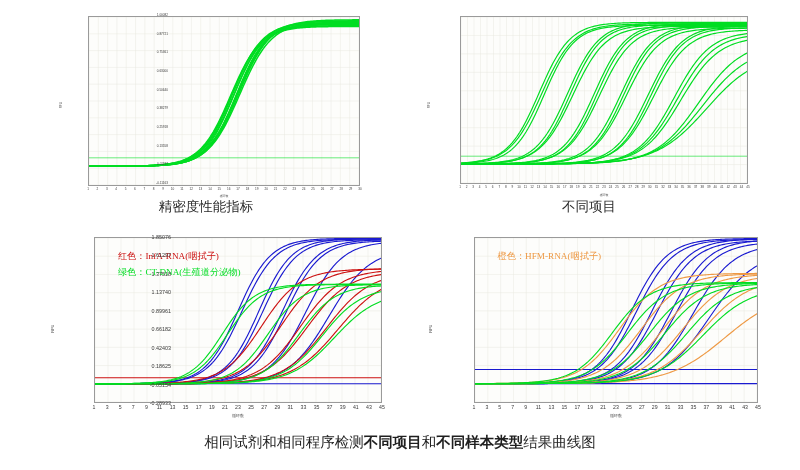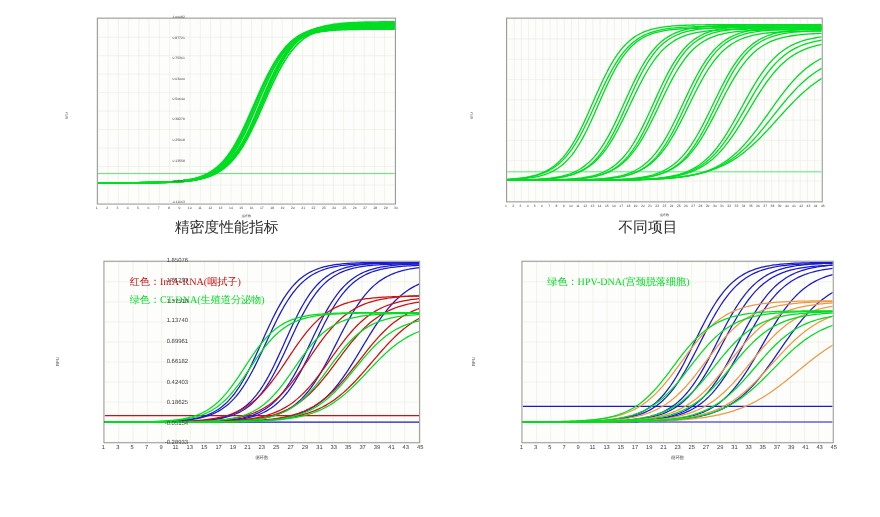--- a/index.html
+++ b/index.html
@@ -475,21 +475,21 @@
           <path d="M0.00 147.43 L1.58 147.43 L3.16 147.43 L4.73 147.43 L6.31 147.43 L7.89 147.43 L9.47 147.42 L11.04 147.42 L12.62 147.42 L14.20 147.42 L15.78 147.42 L17.36 147.42 L18.93 147.42 L20.51 147.42 L22.09 147.42 L23.67 147.42 L25.24 147.41 L26.82 147.41 L28.40 147.41 L29.98 147.41 L31.56 147.41 L33.13 147.41 L34.71 147.40 L36.29 147.40 L37.87 147.40 L39.44 147.40 L41.02 147.39 L42.60 147.39 L44.18 147.39 L45.76 147.38 L47.33 147.38 L48.91 147.38 L50.49 147.37 L52.07 147.37 L53.64 147.36 L55.22 147.36 L56.80 147.35 L58.38 147.35 L59.96 147.34 L61.53 147.34 L63.11 147.33 L64.69 147.32 L66.27 147.32 L67.84 147.31 L69.42 147.30 L71.00 147.29 L72.58 147.28 L74.16 147.27 L75.73 147.26 L77.31 147.24 L78.89 147.23 L80.47 147.22 L82.04 147.20 L83.62 147.19 L85.20 147.17 L86.78 147.15 L88.36 147.13 L89.93 147.11 L91.51 147.09 L93.09 147.07 L94.67 147.04 L96.24 147.01 L97.82 146.99 L99.40 146.95 L100.98 146.92 L102.56 146.89 L104.13 146.85 L105.71 146.81 L107.29 146.77 L108.87 146.72 L110.44 146.67 L112.02 146.62 L113.60 146.57 L115.18 146.51 L116.76 146.45 L118.33 146.38 L119.91 146.31 L121.49 146.23 L123.07 146.15 L124.64 146.06 L126.22 145.97 L127.80 145.87 L129.38 145.77 L130.96 145.66 L132.53 145.54 L134.11 145.41 L135.69 145.27 L137.27 145.13 L138.84 144.98 L140.42 144.81 L142.00 144.64 L143.58 144.45 L145.16 144.26 L146.73 144.05 L148.31 143.82 L149.89 143.58 L151.47 143.33 L153.04 143.06 L154.62 142.78 L156.20 142.47 L157.78 142.15 L159.36 141.81 L160.93 141.45 L162.51 141.06 L164.09 140.66 L165.67 140.23 L167.24 139.77 L168.82 139.29 L170.40 138.77 L171.98 138.23 L173.56 137.66 L175.13 137.06 L176.71 136.43 L178.29 135.76 L179.87 135.05 L181.44 134.31 L183.02 133.53 L184.60 132.71 L186.18 131.86 L187.76 130.96 L189.33 130.02 L190.91 129.03 L192.49 128.00 L194.07 126.93 L195.64 125.82 L197.22 124.66 L198.80 123.45 L200.38 122.20 L201.96 120.90 L203.53 119.56 L205.11 118.18 L206.69 116.76 L208.27 115.29 L209.84 113.79 L211.42 112.25 L213.00 110.67 L214.58 109.06 L216.16 107.42 L217.73 105.76 L219.31 104.07 L220.89 102.35 L222.47 100.62 L224.04 98.88 L225.62 97.12 L227.20 95.36 L228.78 93.59 L230.36 91.83 L231.93 90.07 L233.51 88.32 L235.09 86.58 L236.67 84.85 L238.24 83.15 L239.82 81.46 L241.40 79.81 L242.98 78.18 L244.56 76.58 L246.13 75.02 L247.71 73.49 L249.29 72.00 L250.87 70.55 L252.44 69.14 L254.02 67.77 L255.60 66.45 L257.18 65.17 L258.76 63.94 L260.33 62.75 L261.91 61.60 L263.49 60.50 L265.07 59.45 L266.64 58.43 L268.22 57.47 L269.80 56.54 L271.38 55.66 L272.96 54.81 L274.53 54.01 L276.11 53.24 L277.69 52.52 L279.27 51.82 L280.84 51.17 L282.42 50.54 L284.00 49.95 " fill="none" stroke="#ee9944" stroke-width="1.15" stroke-linecap="round"></path>
           <path d="M0.00 147.42 L1.58 147.42 L3.16 147.42 L4.73 147.42 L6.31 147.42 L7.89 147.42 L9.47 147.42 L11.04 147.42 L12.62 147.42 L14.20 147.42 L15.78 147.42 L17.36 147.41 L18.93 147.41 L20.51 147.41 L22.09 147.41 L23.67 147.41 L25.24 147.41 L26.82 147.41 L28.40 147.40 L29.98 147.40 L31.56 147.40 L33.13 147.40 L34.71 147.40 L36.29 147.39 L37.87 147.39 L39.44 147.39 L41.02 147.38 L42.60 147.38 L44.18 147.38 L45.76 147.38 L47.33 147.37 L48.91 147.37 L50.49 147.36 L52.07 147.36 L53.64 147.36 L55.22 147.35 L56.80 147.35 L58.38 147.34 L59.96 147.34 L61.53 147.33 L63.11 147.32 L64.69 147.32 L66.27 147.31 L67.84 147.30 L69.42 147.30 L71.00 147.29 L72.58 147.28 L74.16 147.27 L75.73 147.26 L77.31 147.25 L78.89 147.24 L80.47 147.23 L82.04 147.22 L83.62 147.20 L85.20 147.19 L86.78 147.18 L88.36 147.16 L89.93 147.15 L91.51 147.13 L93.09 147.11 L94.67 147.09 L96.24 147.07 L97.82 147.05 L99.40 147.03 L100.98 147.01 L102.56 146.98 L104.13 146.95 L105.71 146.93 L107.29 146.90 L108.87 146.87 L110.44 146.83 L112.02 146.80 L113.60 146.76 L115.18 146.72 L116.76 146.68 L118.33 146.64 L119.91 146.59 L121.49 146.55 L123.07 146.50 L124.64 146.44 L126.22 146.38 L127.80 146.32 L129.38 146.26 L130.96 146.19 L132.53 146.12 L134.11 146.05 L135.69 145.97 L137.27 145.89 L138.84 145.80 L140.42 145.71 L142.00 145.61 L143.58 145.50 L145.16 145.39 L146.73 145.28 L148.31 145.16 L149.89 145.03 L151.47 144.89 L153.04 144.75 L154.62 144.60 L156.20 144.44 L157.78 144.27 L159.36 144.10 L160.93 143.91 L162.51 143.72 L164.09 143.51 L165.67 143.29 L167.24 143.07 L168.82 142.82 L170.40 142.57 L171.98 142.31 L173.56 142.03 L175.13 141.73 L176.71 141.42 L178.29 141.10 L179.87 140.76 L181.44 140.40 L183.02 140.03 L184.60 139.64 L186.18 139.23 L187.76 138.80 L189.33 138.34 L190.91 137.87 L192.49 137.38 L194.07 136.86 L195.64 136.33 L197.22 135.76 L198.80 135.18 L200.38 134.57 L201.96 133.93 L203.53 133.27 L205.11 132.58 L206.69 131.86 L208.27 131.12 L209.84 130.35 L211.42 129.55 L213.00 128.73 L214.58 127.87 L216.16 126.99 L217.73 126.08 L219.31 125.14 L220.89 124.17 L222.47 123.18 L224.04 122.15 L225.62 121.11 L227.20 120.03 L228.78 118.93 L230.36 117.81 L231.93 116.66 L233.51 115.49 L235.09 114.30 L236.67 113.09 L238.24 111.87 L239.82 110.62 L241.40 109.36 L242.98 108.09 L244.56 106.81 L246.13 105.52 L247.71 104.22 L249.29 102.92 L250.87 101.61 L252.44 100.30 L254.02 98.99 L255.60 97.69 L257.18 96.39 L258.76 95.10 L260.33 93.82 L261.91 92.54 L263.49 91.28 L265.07 90.04 L266.64 88.81 L268.22 87.60 L269.80 86.41 L271.38 85.24 L272.96 84.09 L274.53 82.96 L276.11 81.86 L277.69 80.78 L279.27 79.73 L280.84 78.71 L282.42 77.71 L284.00 76.74 " fill="none" stroke="#ee9944" stroke-width="1.15" stroke-linecap="round"></path>
           <path d="M0.00 147.37 L1.58 147.36 L3.16 147.35 L4.73 147.35 L6.31 147.34 L7.89 147.33 L9.47 147.32 L11.04 147.31 L12.62 147.30 L14.20 147.29 L15.78 147.27 L17.36 147.26 L18.93 147.24 L20.51 147.23 L22.09 147.21 L23.67 147.19 L25.24 147.17 L26.82 147.15 L28.40 147.12 L29.98 147.09 L31.56 147.06 L33.13 147.03 L34.71 147.00 L36.29 146.96 L37.87 146.92 L39.44 146.87 L41.02 146.82 L42.60 146.77 L44.18 146.71 L45.76 146.65 L47.33 146.59 L48.91 146.51 L50.49 146.43 L52.07 146.35 L53.64 146.25 L55.22 146.15 L56.80 146.04 L58.38 145.92 L59.96 145.80 L61.53 145.66 L63.11 145.50 L64.69 145.34 L66.27 145.16 L67.84 144.97 L69.42 144.76 L71.00 144.54 L72.58 144.29 L74.16 144.03 L75.73 143.75 L77.31 143.44 L78.89 143.11 L80.47 142.75 L82.04 142.36 L83.62 141.95 L85.20 141.50 L86.78 141.02 L88.36 140.50 L89.93 139.94 L91.51 139.34 L93.09 138.70 L94.67 138.02 L96.24 137.28 L97.82 136.49 L99.40 135.65 L100.98 134.76 L102.56 133.81 L104.13 132.80 L105.71 131.72 L107.29 130.58 L108.87 129.38 L110.44 128.11 L112.02 126.77 L113.60 125.37 L115.18 123.90 L116.76 122.36 L118.33 120.75 L119.91 119.08 L121.49 117.34 L123.07 115.55 L124.64 113.69 L126.22 111.79 L127.80 109.83 L129.38 107.83 L130.96 105.80 L132.53 103.73 L134.11 101.64 L135.69 99.53 L137.27 97.40 L138.84 95.27 L140.42 93.15 L142.00 91.04 L143.58 88.94 L145.16 86.87 L146.73 84.83 L148.31 82.83 L149.89 80.87 L151.47 78.96 L153.04 77.10 L154.62 75.30 L156.20 73.56 L157.78 71.88 L159.36 70.27 L160.93 68.72 L162.51 67.24 L164.09 65.83 L165.67 64.49 L167.24 63.22 L168.82 62.01 L170.40 60.86 L171.98 59.78 L173.56 58.77 L175.13 57.81 L176.71 56.91 L178.29 56.06 L179.87 55.27 L181.44 54.53 L183.02 53.84 L184.60 53.20 L186.18 52.59 L187.76 52.03 L189.33 51.51 L190.91 51.03 L192.49 50.58 L194.07 50.16 L195.64 49.77 L197.22 49.41 L198.80 49.07 L200.38 48.76 L201.96 48.48 L203.53 48.21 L205.11 47.97 L206.69 47.74 L208.27 47.53 L209.84 47.34 L211.42 47.16 L213.00 46.99 L214.58 46.84 L216.16 46.70 L217.73 46.57 L219.31 46.45 L220.89 46.34 L222.47 46.24 L224.04 46.14 L225.62 46.06 L227.20 45.98 L228.78 45.90 L230.36 45.84 L231.93 45.77 L233.51 45.72 L235.09 45.66 L236.67 45.61 L238.24 45.57 L239.82 45.53 L241.40 45.49 L242.98 45.45 L244.56 45.42 L246.13 45.39 L247.71 45.37 L249.29 45.34 L250.87 45.32 L252.44 45.30 L254.02 45.28 L255.60 45.26 L257.18 45.24 L258.76 45.23 L260.33 45.21 L261.91 45.20 L263.49 45.19 L265.07 45.18 L266.64 45.17 L268.22 45.16 L269.80 45.15 L271.38 45.14 L272.96 45.13 L274.53 45.13 L276.11 45.12 L277.69 45.11 L279.27 45.11 L280.84 45.10 L282.42 45.10 L284.00 45.09 " fill="none" stroke="#00dd22" stroke-width="1.15" stroke-linecap="round"></path>
           <path d="M0.00 147.40 L1.58 147.39 L3.16 147.39 L4.73 147.39 L6.31 147.38 L7.89 147.38 L9.47 147.37 L11.04 147.37 L12.62 147.36 L14.20 147.35 L15.78 147.35 L17.36 147.34 L18.93 147.33 L20.51 147.32 L22.09 147.31 L23.67 147.30 L25.24 147.29 L26.82 147.28 L28.40 147.27 L29.98 147.25 L31.56 147.24 L33.13 147.22 L34.71 147.20 L36.29 147.18 L37.87 147.16 L39.44 147.14 L41.02 147.11 L42.60 147.09 L44.18 147.06 L45.76 147.03 L47.33 146.99 L48.91 146.96 L50.49 146.92 L52.07 146.87 L53.64 146.82 L55.22 146.77 L56.80 146.72 L58.38 146.66 L59.96 146.59 L61.53 146.52 L63.11 146.45 L64.69 146.37 L66.27 146.28 L67.84 146.18 L69.42 146.08 L71.00 145.96 L72.58 145.84 L74.16 145.71 L75.73 145.57 L77.31 145.41 L78.89 145.25 L80.47 145.07 L82.04 144.88 L83.62 144.67 L85.20 144.44 L86.78 144.20 L88.36 143.93 L89.93 143.65 L91.51 143.35 L93.09 143.02 L94.67 142.66 L96.24 142.28 L97.82 141.87 L99.40 141.43 L100.98 140.96 L102.56 140.45 L104.13 139.91 L105.71 139.33 L107.29 138.71 L108.87 138.04 L110.44 137.33 L112.02 136.57 L113.60 135.76 L115.18 134.90 L116.76 133.99 L118.33 133.02 L119.91 131.99 L121.49 130.90 L123.07 129.75 L124.64 128.54 L126.22 127.27 L127.80 125.93 L129.38 124.53 L130.96 123.07 L132.53 121.54 L134.11 119.95 L135.69 118.30 L137.27 116.59 L138.84 114.83 L140.42 113.02 L142.00 111.15 L143.58 109.25 L145.16 107.30 L146.73 105.32 L148.31 103.31 L149.89 101.28 L151.47 99.24 L153.04 97.18 L154.62 95.13 L156.20 93.07 L157.78 91.03 L159.36 89.01 L160.93 87.01 L162.51 85.04 L164.09 83.10 L165.67 81.21 L167.24 79.36 L168.82 77.55 L170.40 75.81 L171.98 74.11 L173.56 72.48 L175.13 70.91 L176.71 69.40 L178.29 67.95 L179.87 66.57 L181.44 65.25 L183.02 63.99 L184.60 62.80 L186.18 61.67 L187.76 60.60 L189.33 59.58 L190.91 58.63 L192.49 57.73 L194.07 56.88 L195.64 56.09 L197.22 55.34 L198.80 54.65 L200.38 53.99 L201.96 53.38 L203.53 52.81 L205.11 52.28 L206.69 51.78 L208.27 51.32 L209.84 50.88 L211.42 50.48 L213.00 50.11 L214.58 49.76 L216.16 49.44 L217.73 49.14 L219.31 48.86 L220.89 48.61 L222.47 48.37 L224.04 48.15 L225.62 47.94 L227.20 47.75 L228.78 47.58 L230.36 47.41 L231.93 47.26 L233.51 47.12 L235.09 46.99 L236.67 46.88 L238.24 46.77 L239.82 46.66 L241.40 46.57 L242.98 46.48 L244.56 46.40 L246.13 46.33 L247.71 46.26 L249.29 46.20 L250.87 46.14 L252.44 46.08 L254.02 46.03 L255.60 45.99 L257.18 45.94 L258.76 45.91 L260.33 45.87 L261.91 45.84 L263.49 45.80 L265.07 45.78 L266.64 45.75 L268.22 45.73 L269.80 45.70 L271.38 45.68 L272.96 45.66 L274.53 45.65 L276.11 45.63 L277.69 45.61 L279.27 45.60 L280.84 45.59 L282.42 45.58 L284.00 45.57 " fill="none" stroke="#00dd22" stroke-width="1.15" stroke-linecap="round"></path>
           <path d="M0.00 147.42 L1.58 147.42 L3.16 147.42 L4.73 147.41 L6.31 147.41 L7.89 147.41 L9.47 147.41 L11.04 147.41 L12.62 147.40 L14.20 147.40 L15.78 147.40 L17.36 147.40 L18.93 147.39 L20.51 147.39 L22.09 147.39 L23.67 147.38 L25.24 147.38 L26.82 147.37 L28.40 147.37 L29.98 147.36 L31.56 147.36 L33.13 147.35 L34.71 147.34 L36.29 147.33 L37.87 147.33 L39.44 147.32 L41.02 147.31 L42.60 147.30 L44.18 147.29 L45.76 147.27 L47.33 147.26 L48.91 147.25 L50.49 147.23 L52.07 147.21 L53.64 147.20 L55.22 147.18 L56.80 147.15 L58.38 147.13 L59.96 147.11 L61.53 147.08 L63.11 147.05 L64.69 147.02 L66.27 146.99 L67.84 146.95 L69.42 146.91 L71.00 146.87 L72.58 146.82 L74.16 146.77 L75.73 146.72 L77.31 146.66 L78.89 146.60 L80.47 146.53 L82.04 146.46 L83.62 146.38 L85.20 146.30 L86.78 146.20 L88.36 146.10 L89.93 146.00 L91.51 145.88 L93.09 145.76 L94.67 145.62 L96.24 145.48 L97.82 145.32 L99.40 145.16 L100.98 144.98 L102.56 144.78 L104.13 144.57 L105.71 144.34 L107.29 144.10 L108.87 143.84 L110.44 143.56 L112.02 143.26 L113.60 142.93 L115.18 142.58 L116.76 142.21 L118.33 141.80 L119.91 141.37 L121.49 140.91 L123.07 140.42 L124.64 139.89 L126.22 139.32 L127.80 138.72 L129.38 138.08 L130.96 137.39 L132.53 136.66 L134.11 135.88 L135.69 135.06 L137.27 134.18 L138.84 133.25 L140.42 132.27 L142.00 131.23 L143.58 130.14 L145.16 128.99 L146.73 127.77 L148.31 126.50 L149.89 125.17 L151.47 123.78 L153.04 122.33 L154.62 120.82 L156.20 119.26 L157.78 117.64 L159.36 115.96 L160.93 114.24 L162.51 112.46 L164.09 110.65 L165.67 108.79 L167.24 106.90 L168.82 104.98 L170.40 103.03 L171.98 101.06 L173.56 99.08 L175.13 97.09 L176.71 95.11 L178.29 93.12 L179.87 91.14 L181.44 89.19 L183.02 87.25 L184.60 85.34 L186.18 83.46 L187.76 81.63 L189.33 79.83 L190.91 78.08 L192.49 76.37 L194.07 74.72 L195.64 73.13 L197.22 71.59 L198.80 70.11 L200.38 68.68 L201.96 67.32 L203.53 66.02 L205.11 64.77 L206.69 63.59 L208.27 62.46 L209.84 61.39 L211.42 60.38 L213.00 59.42 L214.58 58.52 L216.16 57.67 L217.73 56.86 L219.31 56.11 L220.89 55.40 L222.47 54.73 L224.04 54.10 L225.62 53.52 L227.20 52.97 L228.78 52.46 L230.36 51.98 L231.93 51.53 L233.51 51.11 L235.09 50.72 L236.67 50.36 L238.24 50.02 L239.82 49.71 L241.40 49.42 L242.98 49.14 L244.56 48.89 L246.13 48.66 L247.71 48.44 L249.29 48.23 L250.87 48.04 L252.44 47.87 L254.02 47.71 L255.60 47.56 L257.18 47.42 L258.76 47.29 L260.33 47.17 L261.91 47.06 L263.49 46.95 L265.07 46.86 L266.64 46.77 L268.22 46.69 L269.80 46.61 L271.38 46.54 L272.96 46.48 L274.53 46.42 L276.11 46.36 L277.69 46.31 L279.27 46.26 L280.84 46.22 L282.42 46.17 L284.00 46.14 " fill="none" stroke="#00dd22" stroke-width="1.15" stroke-linecap="round"></path>
           <path d="M0.00 147.43 L1.58 147.42 L3.16 147.42 L4.73 147.42 L6.31 147.42 L7.89 147.42 L9.47 147.42 L11.04 147.42 L12.62 147.42 L14.20 147.42 L15.78 147.41 L17.36 147.41 L18.93 147.41 L20.51 147.41 L22.09 147.41 L23.67 147.40 L25.24 147.40 L26.82 147.40 L28.40 147.39 L29.98 147.39 L31.56 147.39 L33.13 147.38 L34.71 147.38 L36.29 147.38 L37.87 147.37 L39.44 147.37 L41.02 147.36 L42.60 147.35 L44.18 147.35 L45.76 147.34 L47.33 147.33 L48.91 147.33 L50.49 147.32 L52.07 147.31 L53.64 147.30 L55.22 147.29 L56.80 147.28 L58.38 147.26 L59.96 147.25 L61.53 147.23 L63.11 147.22 L64.69 147.20 L66.27 147.18 L67.84 147.16 L69.42 147.14 L71.00 147.12 L72.58 147.09 L74.16 147.07 L75.73 147.04 L77.31 147.01 L78.89 146.97 L80.47 146.94 L82.04 146.90 L83.62 146.86 L85.20 146.81 L86.78 146.76 L88.36 146.71 L89.93 146.65 L91.51 146.59 L93.09 146.53 L94.67 146.46 L96.24 146.38 L97.82 146.30 L99.40 146.21 L100.98 146.11 L102.56 146.01 L104.13 145.90 L105.71 145.78 L107.29 145.65 L108.87 145.51 L110.44 145.37 L112.02 145.21 L113.60 145.04 L115.18 144.85 L116.76 144.65 L118.33 144.44 L119.91 144.21 L121.49 143.97 L123.07 143.70 L124.64 143.42 L126.22 143.12 L127.80 142.80 L129.38 142.45 L130.96 142.08 L132.53 141.68 L134.11 141.25 L135.69 140.80 L137.27 140.31 L138.84 139.79 L140.42 139.24 L142.00 138.65 L143.58 138.02 L145.16 137.36 L146.73 136.65 L148.31 135.89 L149.89 135.10 L151.47 134.25 L153.04 133.36 L154.62 132.41 L156.20 131.42 L157.78 130.37 L159.36 129.26 L160.93 128.11 L162.51 126.89 L164.09 125.62 L165.67 124.30 L167.24 122.92 L168.82 121.48 L170.40 119.99 L171.98 118.45 L173.56 116.85 L175.13 115.21 L176.71 113.52 L178.29 111.79 L179.87 110.02 L181.44 108.21 L183.02 106.37 L184.60 104.51 L186.18 102.62 L187.76 100.72 L189.33 98.80 L190.91 96.88 L192.49 94.96 L194.07 93.04 L195.64 91.14 L197.22 89.25 L198.80 87.38 L200.38 85.54 L201.96 83.72 L203.53 81.94 L205.11 80.21 L206.69 78.51 L208.27 76.86 L209.84 75.25 L211.42 73.70 L213.00 72.20 L214.58 70.75 L216.16 69.36 L217.73 68.03 L219.31 66.75 L220.89 65.52 L222.47 64.36 L224.04 63.24 L225.62 62.18 L227.20 61.18 L228.78 60.23 L230.36 59.32 L231.93 58.47 L233.51 57.66 L235.09 56.90 L236.67 56.18 L238.24 55.51 L239.82 54.87 L241.40 54.28 L242.98 53.72 L244.56 53.19 L246.13 52.70 L247.71 52.24 L249.29 51.81 L250.87 51.41 L252.44 51.03 L254.02 50.68 L255.60 50.35 L257.18 50.05 L258.76 49.76 L260.33 49.49 L261.91 49.25 L263.49 49.01 L265.07 48.80 L266.64 48.60 L268.22 48.41 L269.80 48.24 L271.38 48.08 L272.96 47.93 L274.53 47.79 L276.11 47.66 L277.69 47.54 L279.27 47.42 L280.84 47.32 L282.42 47.22 L284.00 47.13 " fill="none" stroke="#00dd22" stroke-width="1.15" stroke-linecap="round"></path>
           <path d="M0.00 147.43 L1.58 147.43 L3.16 147.43 L4.73 147.43 L6.31 147.43 L7.89 147.43 L9.47 147.43 L11.04 147.43 L12.62 147.43 L14.20 147.43 L15.78 147.43 L17.36 147.42 L18.93 147.42 L20.51 147.42 L22.09 147.42 L23.67 147.42 L25.24 147.42 L26.82 147.42 L28.40 147.42 L29.98 147.42 L31.56 147.41 L33.13 147.41 L34.71 147.41 L36.29 147.41 L37.87 147.41 L39.44 147.40 L41.02 147.40 L42.60 147.40 L44.18 147.40 L45.76 147.39 L47.33 147.39 L48.91 147.39 L50.49 147.38 L52.07 147.38 L53.64 147.37 L55.22 147.37 L56.80 147.37 L58.38 147.36 L59.96 147.35 L61.53 147.35 L63.11 147.34 L64.69 147.33 L66.27 147.33 L67.84 147.32 L69.42 147.31 L71.00 147.30 L72.58 147.29 L74.16 147.28 L75.73 147.27 L77.31 147.25 L78.89 147.24 L80.47 147.22 L82.04 147.21 L83.62 147.19 L85.20 147.17 L86.78 147.15 L88.36 147.13 L89.93 147.11 L91.51 147.08 L93.09 147.05 L94.67 147.03 L96.24 146.99 L97.82 146.96 L99.40 146.93 L100.98 146.89 L102.56 146.84 L104.13 146.80 L105.71 146.75 L107.29 146.70 L108.87 146.64 L110.44 146.59 L112.02 146.52 L113.60 146.45 L115.18 146.38 L116.76 146.30 L118.33 146.21 L119.91 146.12 L121.49 146.02 L123.07 145.92 L124.64 145.80 L126.22 145.68 L127.80 145.55 L129.38 145.41 L130.96 145.26 L132.53 145.10 L134.11 144.92 L135.69 144.74 L137.27 144.54 L138.84 144.32 L140.42 144.09 L142.00 143.85 L143.58 143.59 L145.16 143.31 L146.73 143.01 L148.31 142.68 L149.89 142.34 L151.47 141.97 L153.04 141.58 L154.62 141.16 L156.20 140.72 L157.78 140.24 L159.36 139.74 L160.93 139.20 L162.51 138.63 L164.09 138.02 L165.67 137.38 L167.24 136.69 L168.82 135.97 L170.40 135.20 L171.98 134.39 L173.56 133.54 L175.13 132.63 L176.71 131.68 L178.29 130.68 L179.87 129.63 L181.44 128.53 L183.02 127.38 L184.60 126.18 L186.18 124.92 L187.76 123.61 L189.33 122.25 L190.91 120.84 L192.49 119.38 L194.07 117.87 L195.64 116.32 L197.22 114.72 L198.80 113.08 L200.38 111.40 L201.96 109.68 L203.53 107.93 L205.11 106.16 L206.69 104.36 L208.27 102.54 L209.84 100.71 L211.42 98.87 L213.00 97.02 L214.58 95.17 L216.16 93.33 L217.73 91.49 L219.31 89.68 L220.89 87.88 L222.47 86.10 L224.04 84.35 L225.62 82.64 L227.20 80.96 L228.78 79.32 L230.36 77.72 L231.93 76.16 L233.51 74.65 L235.09 73.19 L236.67 71.78 L238.24 70.42 L239.82 69.11 L241.40 67.86 L242.98 66.65 L244.56 65.50 L246.13 64.40 L247.71 63.35 L249.29 62.35 L250.87 61.40 L252.44 60.50 L254.02 59.64 L255.60 58.83 L257.18 58.07 L258.76 57.34 L260.33 56.66 L261.91 56.01 L263.49 55.41 L265.07 54.83 L266.64 54.30 L268.22 53.79 L269.80 53.32 L271.38 52.87 L272.96 52.45 L274.53 52.06 L276.11 51.69 L277.69 51.35 L279.27 51.03 L280.84 50.73 L282.42 50.45 L284.00 50.19 " fill="none" stroke="#00dd22" stroke-width="1.15" stroke-linecap="round"></path>
           <path d="M0.00 147.43 L1.58 147.43 L3.16 147.43 L4.73 147.43 L6.31 147.43 L7.89 147.43 L9.47 147.43 L11.04 147.43 L12.62 147.42 L14.20 147.42 L15.78 147.42 L17.36 147.42 L18.93 147.42 L20.51 147.42 L22.09 147.42 L23.67 147.42 L25.24 147.42 L26.82 147.42 L28.40 147.41 L29.98 147.41 L31.56 147.41 L33.13 147.41 L34.71 147.41 L36.29 147.41 L37.87 147.40 L39.44 147.40 L41.02 147.40 L42.60 147.40 L44.18 147.39 L45.76 147.39 L47.33 147.39 L48.91 147.39 L50.49 147.38 L52.07 147.38 L53.64 147.37 L55.22 147.37 L56.80 147.37 L58.38 147.36 L59.96 147.36 L61.53 147.35 L63.11 147.34 L64.69 147.34 L66.27 147.33 L67.84 147.32 L69.42 147.32 L71.00 147.31 L72.58 147.30 L74.16 147.29 L75.73 147.28 L77.31 147.27 L78.89 147.26 L80.47 147.25 L82.04 147.23 L83.62 147.22 L85.20 147.20 L86.78 147.19 L88.36 147.17 L89.93 147.15 L91.51 147.13 L93.09 147.11 L94.67 147.09 L96.24 147.07 L97.82 147.04 L99.40 147.02 L100.98 146.99 L102.56 146.96 L104.13 146.93 L105.71 146.89 L107.29 146.86 L108.87 146.82 L110.44 146.77 L112.02 146.73 L113.60 146.68 L115.18 146.63 L116.76 146.58 L118.33 146.52 L119.91 146.46 L121.49 146.39 L123.07 146.32 L124.64 146.24 L126.22 146.16 L127.80 146.08 L129.38 145.99 L130.96 145.89 L132.53 145.79 L134.11 145.67 L135.69 145.56 L137.27 145.43 L138.84 145.30 L140.42 145.15 L142.00 145.00 L143.58 144.84 L145.16 144.67 L146.73 144.49 L148.31 144.29 L149.89 144.08 L151.47 143.86 L153.04 143.63 L154.62 143.38 L156.20 143.12 L157.78 142.84 L159.36 142.54 L160.93 142.22 L162.51 141.88 L164.09 141.53 L165.67 141.15 L167.24 140.75 L168.82 140.33 L170.40 139.88 L171.98 139.41 L173.56 138.91 L175.13 138.38 L176.71 137.82 L178.29 137.24 L179.87 136.62 L181.44 135.96 L183.02 135.28 L184.60 134.56 L186.18 133.80 L187.76 133.01 L189.33 132.18 L190.91 131.31 L192.49 130.40 L194.07 129.45 L195.64 128.46 L197.22 127.43 L198.80 126.36 L200.38 125.24 L201.96 124.09 L203.53 122.89 L205.11 121.66 L206.69 120.39 L208.27 119.07 L209.84 117.72 L211.42 116.34 L213.00 114.92 L214.58 113.47 L216.16 111.99 L217.73 110.48 L219.31 108.95 L220.89 107.40 L222.47 105.82 L224.04 104.23 L225.62 102.63 L227.20 101.02 L228.78 99.41 L230.36 97.79 L231.93 96.17 L233.51 94.56 L235.09 92.95 L236.67 91.36 L238.24 89.78 L239.82 88.22 L241.40 86.68 L242.98 85.17 L244.56 83.68 L246.13 82.22 L247.71 80.79 L249.29 79.40 L250.87 78.04 L252.44 76.72 L254.02 75.43 L255.60 74.19 L257.18 72.98 L258.76 71.82 L260.33 70.69 L261.91 69.61 L263.49 68.57 L265.07 67.57 L266.64 66.61 L268.22 65.69 L269.80 64.81 L271.38 63.96 L272.96 63.16 L274.53 62.39 L276.11 61.66 L277.69 60.97 L279.27 60.31 L280.84 59.68 L282.42 59.08 L284.00 58.52 " fill="none" stroke="#00dd22" stroke-width="1.15" stroke-linecap="round"></path>
         </svg>
       <div class="legend">
-          <div class="legend-row" style="color: rgb(0, 221, 34);">绿色：HPV-DNA(宫颈脱落细胞)</div>
+          <div class="legend-row" style="color: rgb(238, 153, 68);">橙色：HFM-RNA(咽拭子)</div>
         </div>
     </div>
     <div class="xticks" style="position:absolute;left:46px;top:172px;width:284px;height:10px;">
         <div class="xtick" style="left: 0px;">1</div>
         <div class="xtick" style="left: 12.9091px;">3</div>
         <div class="xtick" style="left: 25.8182px;">5</div>
         <div class="xtick" style="left: 38.7273px;">7</div>
         <div class="xtick" style="left: 51.6364px;">9</div>
         <div class="xtick" style="left: 64.5455px;">11</div>
         <div class="xtick" style="left: 77.4545px;">13</div>
@@ -506,14 +506,15 @@
         <div class="xtick" style="left: 219.455px;">35</div>
         <div class="xtick" style="left: 232.364px;">37</div>
         <div class="xtick" style="left: 245.273px;">39</div>
         <div class="xtick" style="left: 258.182px;">41</div>
         <div class="xtick" style="left: 271.091px;">43</div>
         <div class="xtick" style="left: 284px;">45</div>
       </div>
     <div class="axis-title-x" style="left:188px;top:181px;">循环数</div>
   </div>
 
+  <div class="main-caption"><span>相同试剂和相同程序检测</span><b>不同项目</b><span>和</span><b>不同样本类型</b><span>结果曲线图</span></div>
 
 </div>
 
 </body></html>

